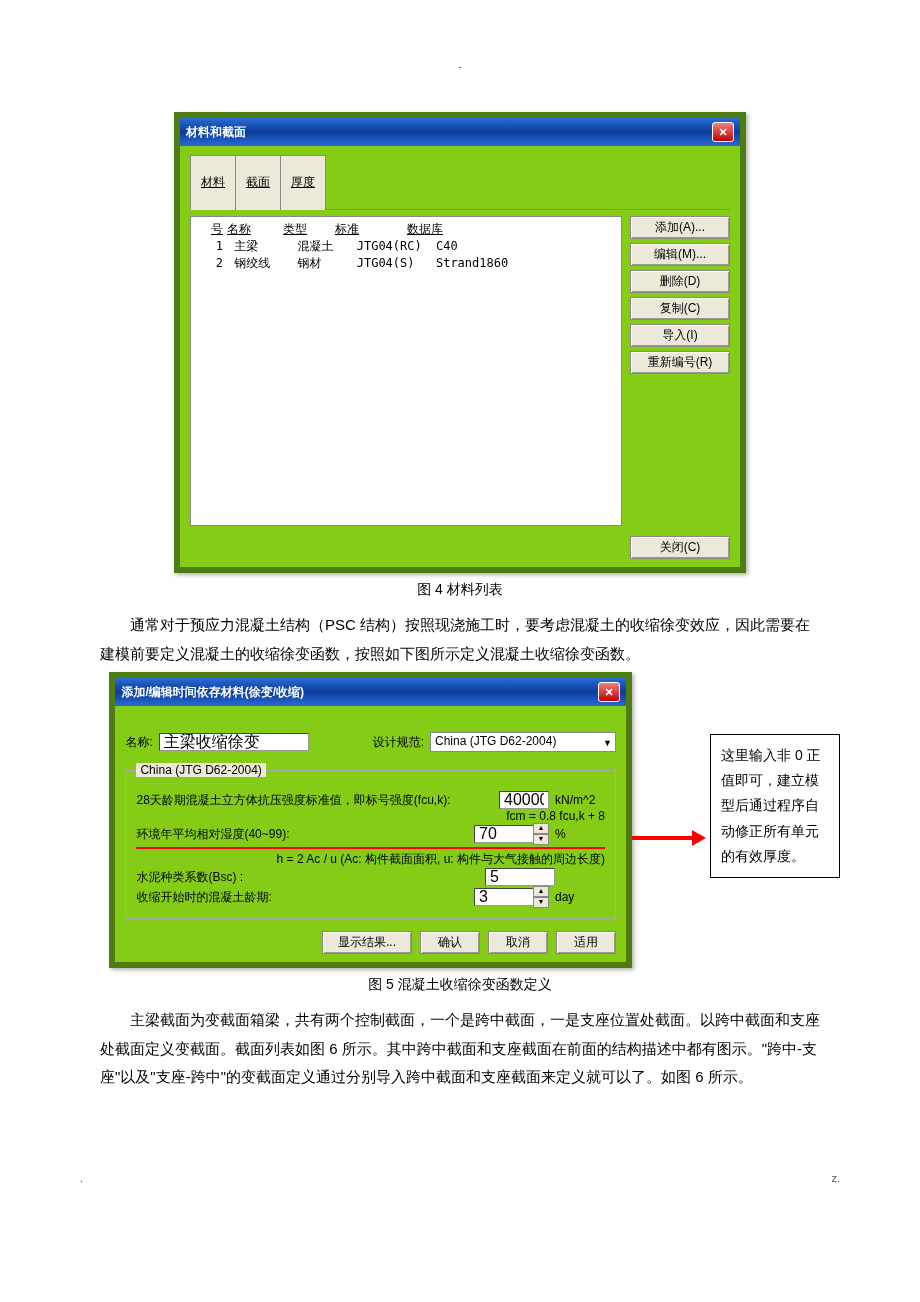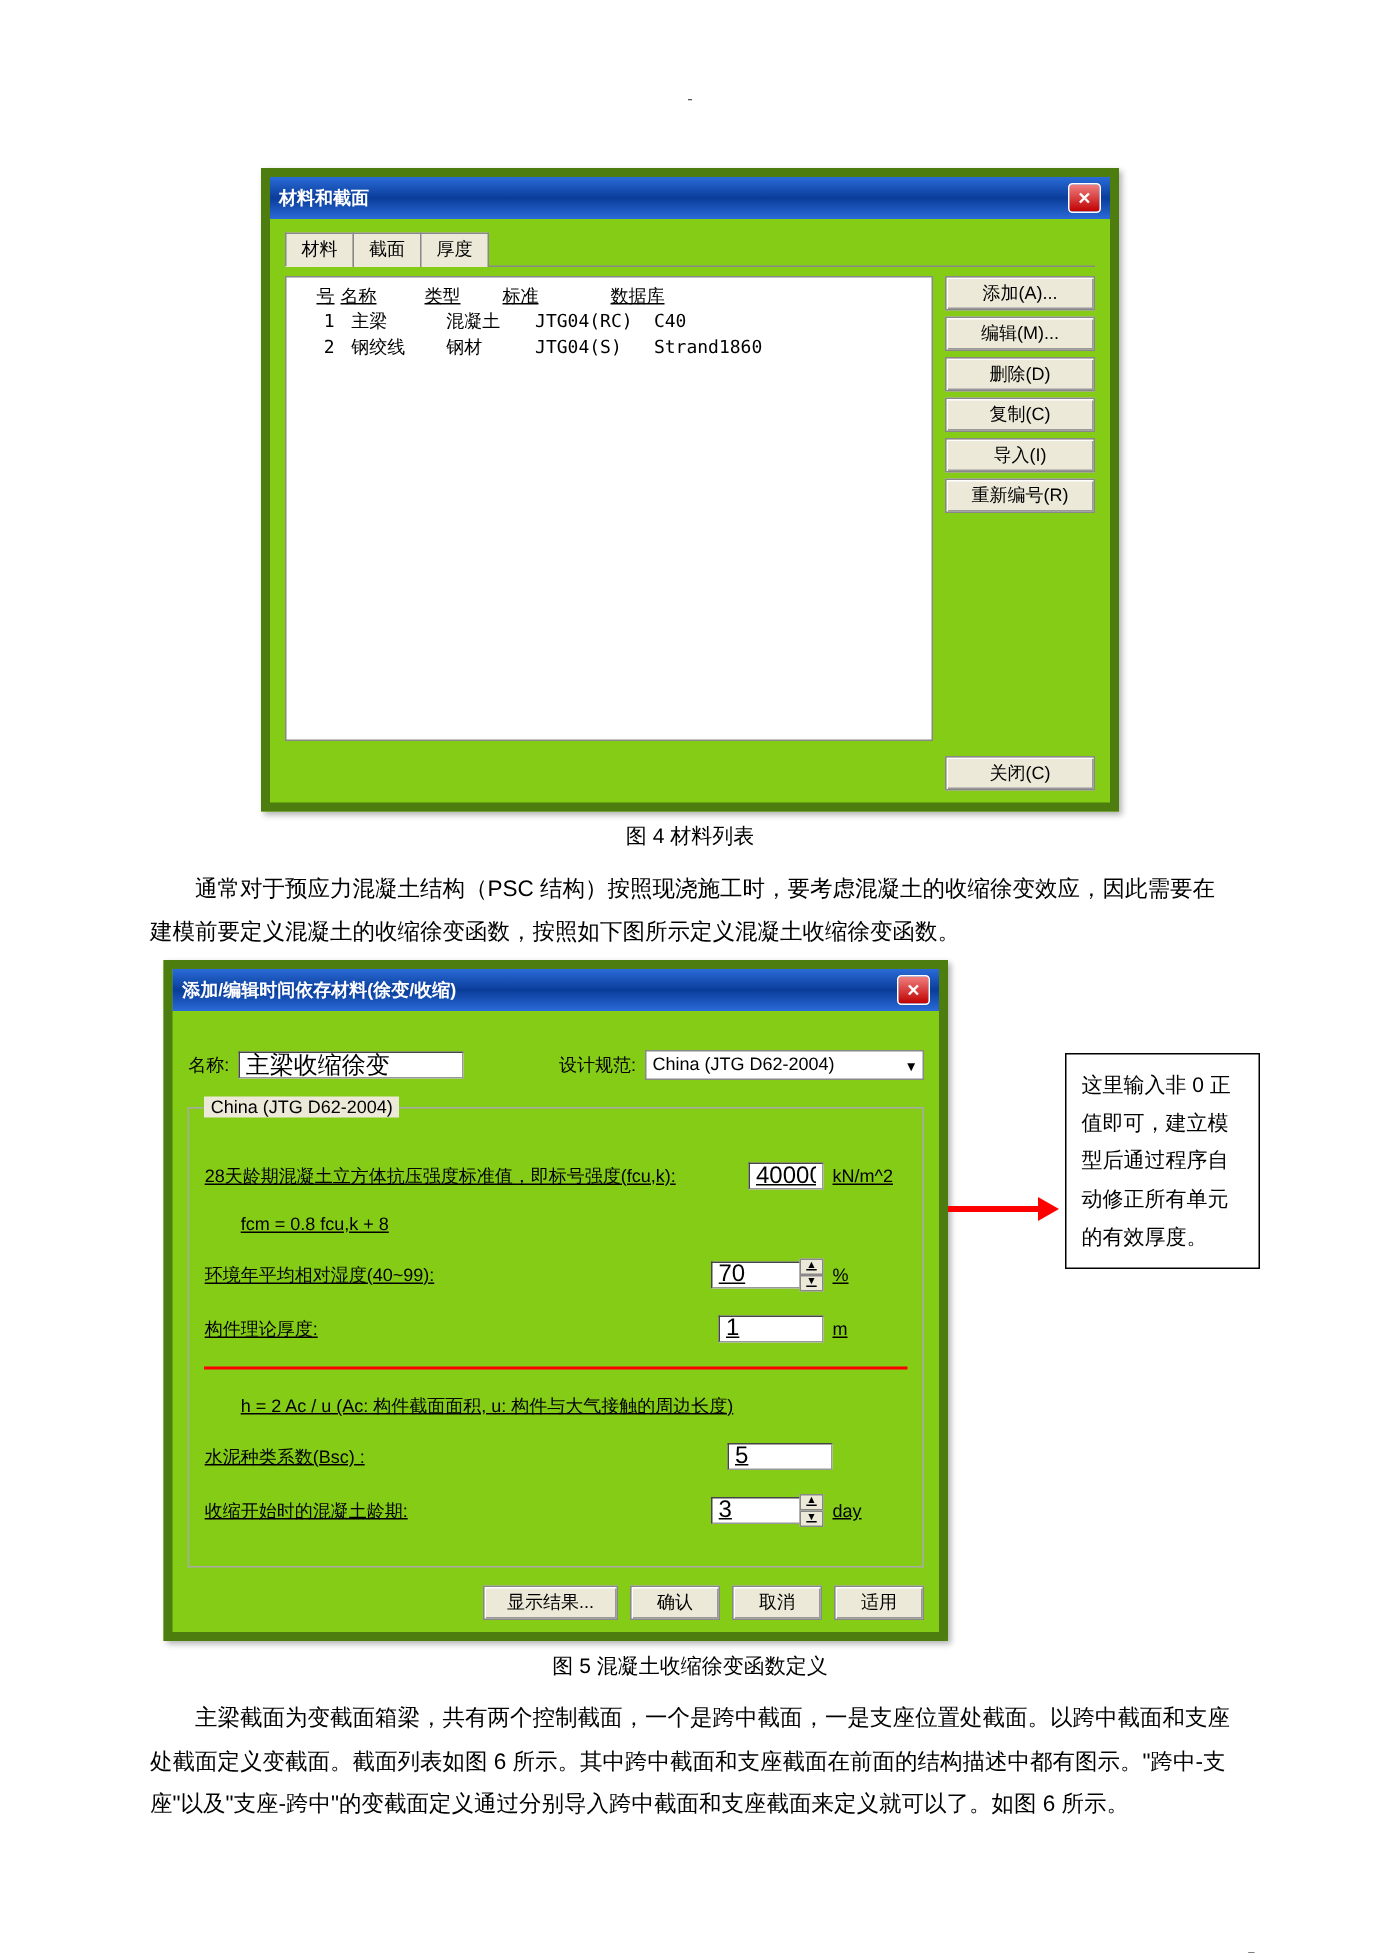--- a/index.html
+++ b/index.html
@@ -35,21 +35,21 @@
     width: 20px; height: 18px;
     background: linear-gradient(to bottom, #f08080, #c00000);
     border: 1px solid #fff;
     border-radius: 3px;
     display:flex; align-items:center; justify-content:center;
     color:#fff; font-weight:bold; font-size:11px;
     cursor:pointer;
   }
   .dialog-body { padding: 8px 10px; font-size: 12px; }
   .tabrow { display:flex; border-bottom:1px solid #888; margin-bottom:6px; }
-  .tab { border:1px solid #888; border-bottom:none; padding:2px 10px; background:#ece9d8; margin-right:-1px; font-size:12px; position:relative; top:1px; }
+  .tab { border:1px solid #888; border-bottom:none; padding:18px 10px; background:#ece9d8; margin-right:-1px; font-size:12px; position:relative; top:1px;text-decoration:underline; }
   .tab.active { background:#ece9d8; border-bottom:1px solid #ece9d8; }
   .content-area { display:flex; gap:8px; }
   .listbox { background:#fff; border:1px solid #888; flex:1; height:300px; padding:4px; font-size:12px; font-family: "SimSun", monospace; }
   .listhead { display:flex; font-weight:normal; text-decoration: underline; }
   .listhead span, .listrow span { display:inline-block; }
   .col-num{width:28px;text-align:right;padding-right:4px;} .col-nm{width:56px;} .col-ty{width:52px;} .col-std{width:72px;} .col-db{width:80px;}
   .btncol { display:flex; flex-direction:column; gap:4px; width:100px; }
   .winbtn {
     border: 1px solid #888;
     background: #ece9d8;
@@ -63,21 +63,21 @@
   .caption { text-align:center; font-size:14px; margin:8px 0 12px; }
   .para { font-size:15px; line-height:1.9; text-indent:2em; margin: 4px 60px; }
   
   .row { display:flex; align-items:center; margin:18px 0; gap:6px; }
   .lbl { font-size:12px; }
   .txtin { border:1px inset #999; background:#fff; font-size:16px; padding:1px 4px; height:18px; box-sizing:border-box; }
   .sel { border:1px solid #888; background:#fff; font-size:12px; padding:0 20px 0 4px; position:relative; height:18px; line-height:16px;}
   .sel::after{content:"▼"; font-size:9px; position:absolute; right:3px; top:2px; color:#000;}
   .groupbox { border:1px solid #aaa; margin:4px 0; padding:6px 10px 10px; }
   .groupbox-title { font-size:12px; position:relative; top:-14px; background:#ece9d8; display:inline-block; padding:0 4px; }
-  .formrow { display:flex; align-items:center; justify-content:flex-start; margin:16px 0; font-size:12px;text-decoration:underline; }
+  .formrow { display:flex; align-items:center; justify-content:flex-end; margin:0 0; font-size:12px; }
   .formrow .flabel { flex:1; }
   .spin { display:flex; align-items:center; }
   .spin input{ width:60px; }
   .spinbtns { display:flex; flex-direction:column; margin-left:-1px;}
   .spinbtns .sb{ width:14px;height:9px;border:1px solid #888;background:#ece9d8;font-size:7px;line-height:7px;text-align:center;cursor:pointer;}
   .redline { height:2px; background:red; margin:2px 0; }
   .arrow-row { display:flex; align-items:center; }
   .red-arrow-line{height:4px;background:red;width:60px;}
   .red-arrow-head{ width:0;height:0;border-left:14px solid red;border-top:8px solid transparent;border-bottom:8px solid transparent;}
   .annot-box { border:1px solid #000; padding:8px 10px; font-size:14px; line-height:1.8; width:110px;}
@@ -174,25 +174,20 @@
           <span class="flabel">环境年平均相对湿度(40~99):</span>
           <div class="spin">
             <input class="txtin" value="70" style="">
             <div class="spinbtns">
                 <div class="sb">▲</div>
                 <div class="sb">▼</div>
               </div>
           </div>
           <span style="width:50px;padding-left:6px;">%</span>
         </div>
-        <div class="formrow">
-          <span class="flabel">构件理论厚度:</span>
-          <input class="txtin" style="width: 70px;" value="1">
-          <span style="width:50px;padding-left:6px;">m</span>
-        </div>
         <div class="redline"></div>
         <div class="formrow" style="padding-left:24px;">
           <span>h = 2 Ac / u  (Ac: 构件截面面积,  u: 构件与大气接触的周边长度)</span>
         </div>
         <div class="formrow">
           <span class="flabel">水泥种类系数(Bsc) :</span>
           <input class="txtin" style="width: 70px;" value="5">
           <span style="width:50px;"></span>
         </div>
         <div class="formrow">

